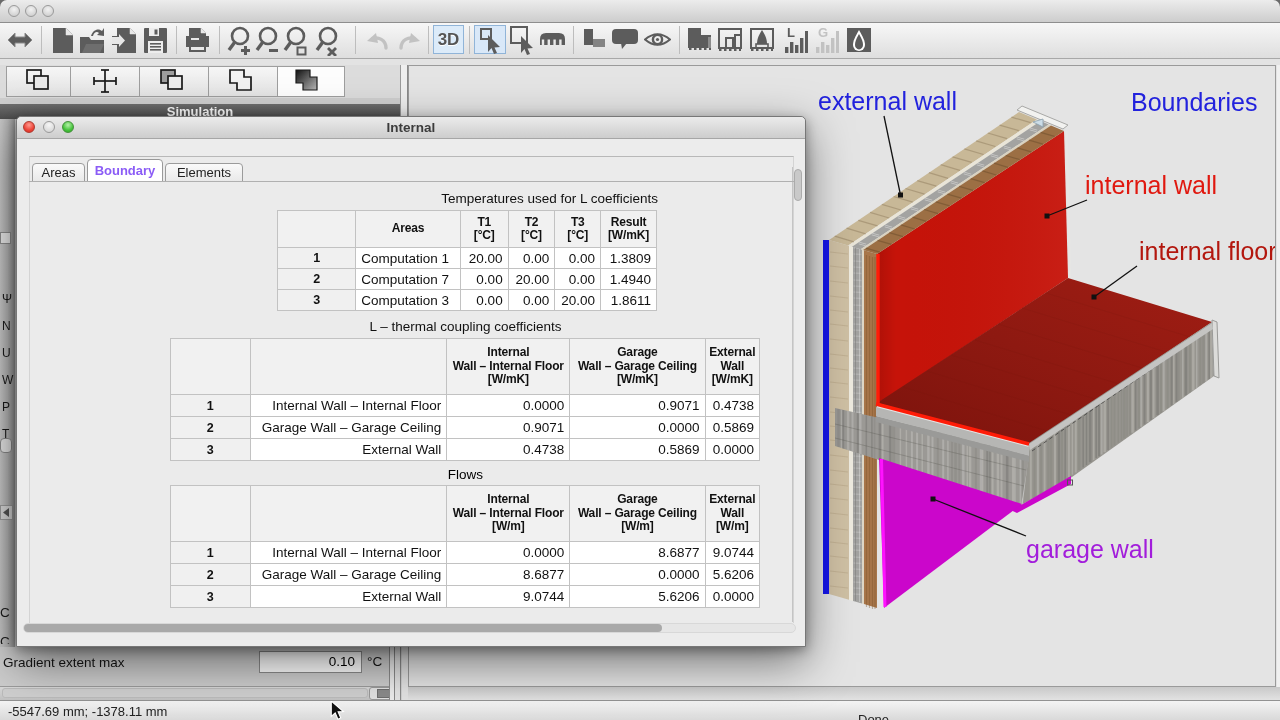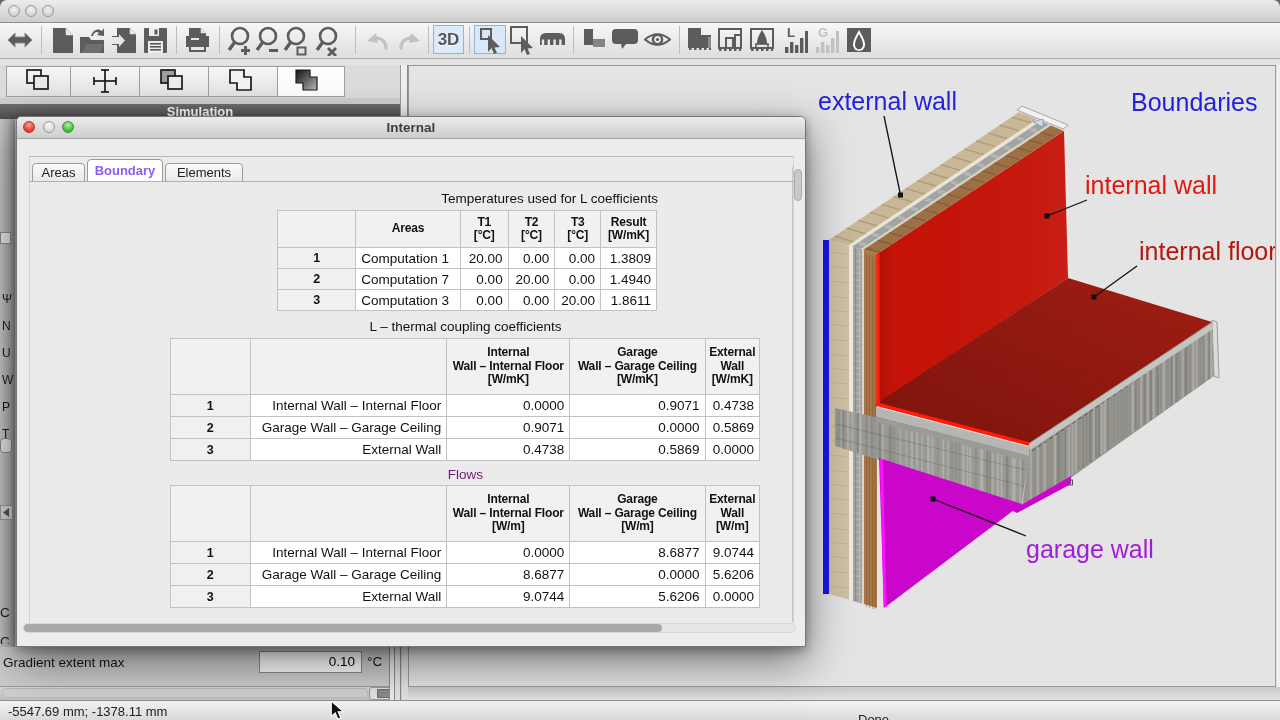--- a/index.html
+++ b/index.html
@@ -509,21 +509,21 @@
           </tr>
           <tr style="height:22px">
             <td class="rn"><b>3</b></td>
             <td class="cr">External Wall</td>
             <td class="cr">0.4738</td>
             <td class="cr">0.5869</td>
             <td class="cr">0.0000</td>
           </tr>
         </tbody>
       </table>
-  <div style="position:absolute;left:153px;top:350px;width:591px;text-align:center;font-size:13.5px;color:#701a75">Flows</div>
+  <div style="position:absolute;left:153px;top:350px;width:591px;text-align:center;font-size:13.5px;color:#000000">Flows</div>
   <table style="position:absolute;left:153px;top:368px;width:590px;border-collapse:collapse;table-layout:fixed;font-size:13.5px;color:#111">
         <colgroup>
           <col style="width:79px">
           <col style="width:195px">
           <col style="width:122px">
           <col style="width:134px">
           <col style="width:54px">
         </colgroup>
         <tbody>
           <tr style="height:56px">

